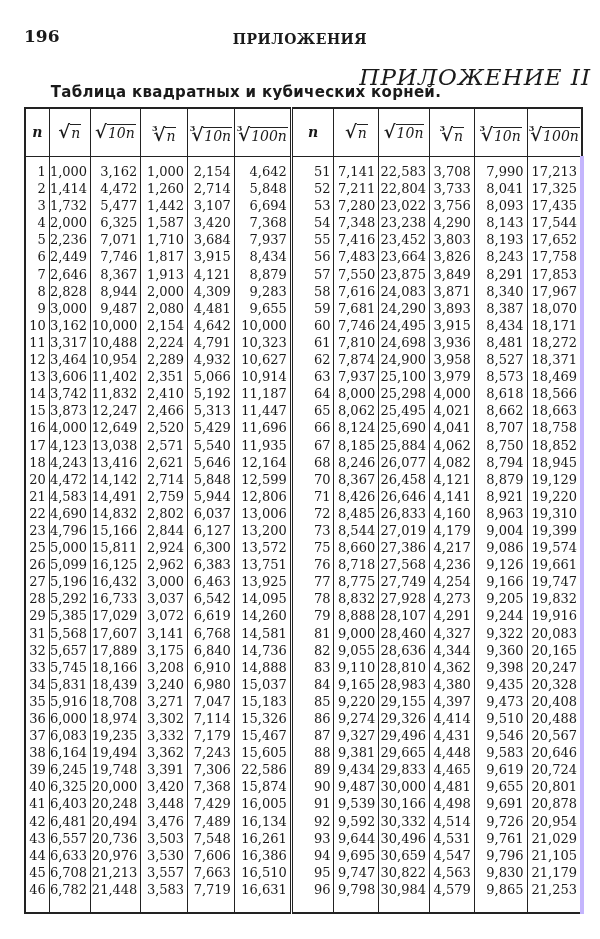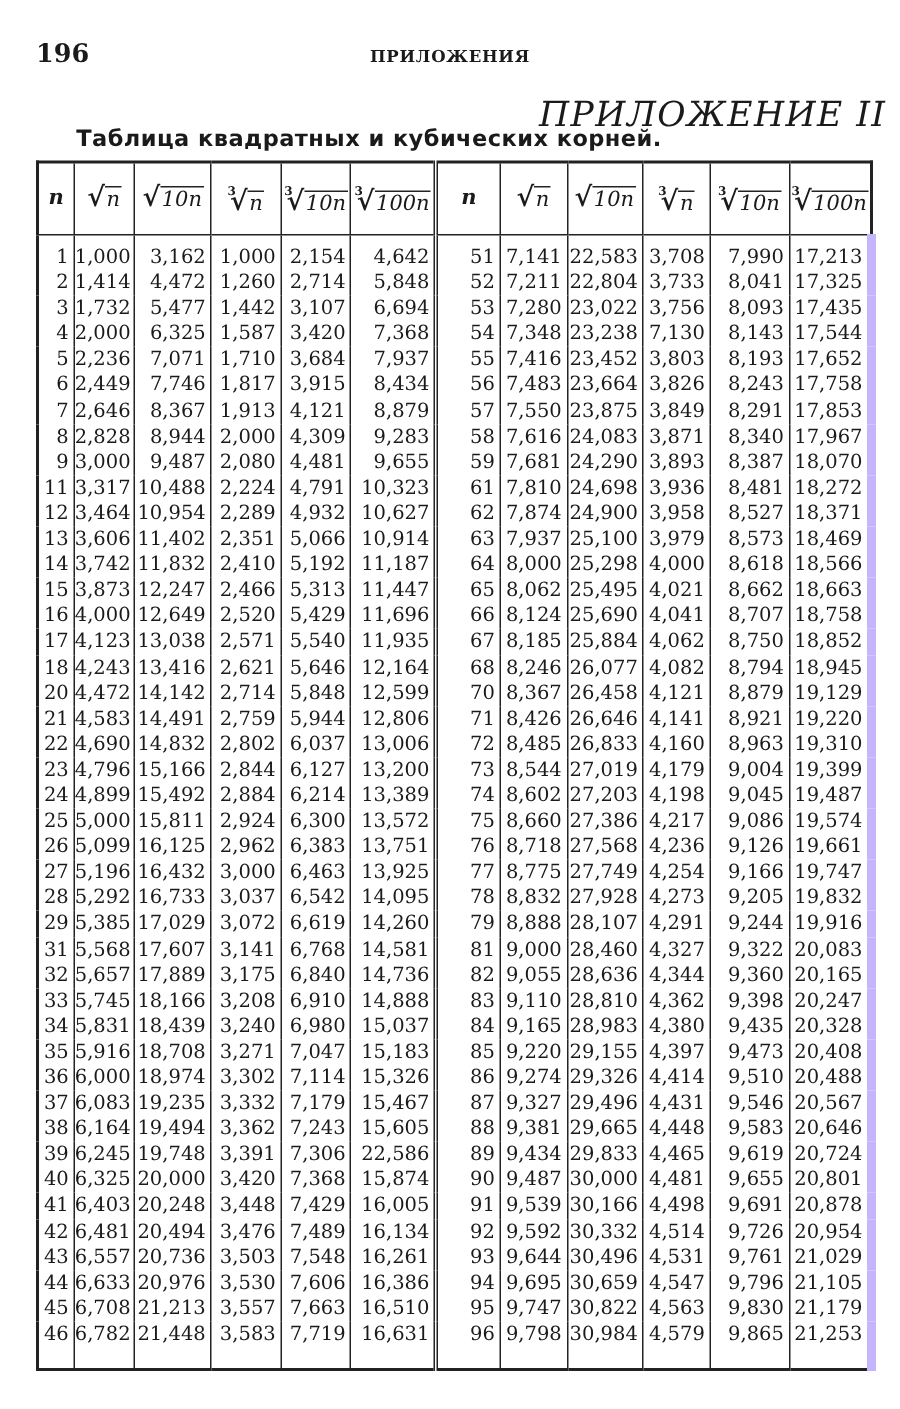--- a/index.html
+++ b/index.html
@@ -1,28 +1,28 @@
 <!DOCTYPE html>
 <html><head>
 <meta charset="utf-8">
 <style>
   html,body{margin:0;padding:0;background:#fff;}
   body{width:600px;height:939px;position:relative;overflow:hidden;font-family:"DejaVu Serif","Liberation Serif",serif;color:#1a1a1a;}
   .page-num{position:absolute;left:24px;top:26px;font-size:17px;font-weight:bold;}
-  .running-head{position:absolute;left:0;width:600px;top:31px;text-align:center;font-size:11px;font-weight:bold;letter-spacing:0.5px;}
+  .running-head{position:absolute;left:0;width:600px;top:31px;text-align:center;font-size:14px;font-weight:bold;letter-spacing:0.5px;}
   .appendix{position:absolute;right:9px;top:64px;font-size:23px;font-style:italic;letter-spacing:1px;}
   .title{position:absolute;left:0;width:492px;top:83px;text-align:center;font-size:15px;font-weight:bold;font-family:"DejaVu Sans","Liberation Sans",sans-serif;letter-spacing:0.3px;}
   table{position:absolute;left:24px;top:107px;width:560px;border-collapse:collapse;font-size:13px;line-height:17.1px;table-layout:fixed;}
   th{height:47px;border-top:2px solid #222;border-bottom:1.5px solid #222;border-left:1px solid #222;font-size:14px;font-weight:bold;font-style:italic;padding:0;}
   th:first-child{border-left:2px solid #222;}
   th:last-child{border-right:2px solid #222;}
   th.split, td.split{border-right:3px double #222;}
   td{border-left:1px solid #222;text-align:right;padding:0 3px 0 0;white-space:nowrap;}
   td:first-child{border-left:2px solid #222;}
-  td:last-child{border-right:6px solid #c4b5fd;}
+  td:last-child{border-right:4px solid #c4b5fd;}
   tbody tr:first-child td{padding-top:6px;}
   tbody tr:last-child td{padding-bottom:14px;border-bottom:2px solid #222;}
   .rad{font-style:italic;}
   .rad .v{font-size:18px;font-style:normal;font-weight:bold;}
   .rad .ov{border-top:1px solid #222;padding:0 1px;font-weight:normal;}
   .rad sup{font-size:8px;font-style:normal;margin-right:-4px;vertical-align:10px;}
 </style>
 </head>
 <body>
 
@@ -108,21 +108,21 @@
       <tr>
         <td>4</td>
         <td>2,000</td>
         <td>6,325</td>
         <td>1,587</td>
         <td>3,420</td>
         <td class="split">7,368</td>
         <td>54</td>
         <td>7,348</td>
         <td>23,238</td>
-        <td>7,130</td>
+        <td>4,290</td>
         <td>8,143</td>
         <td>17,544</td>
       </tr>
       <tr>
         <td>5</td>
         <td>2,236</td>
         <td>7,071</td>
         <td>1,710</td>
         <td>3,684</td>
         <td class="split">7,937</td>
@@ -183,20 +183,34 @@
         <td>4,481</td>
         <td class="split">9,655</td>
         <td>59</td>
         <td>7,681</td>
         <td>24,290</td>
         <td>3,893</td>
         <td>8,387</td>
         <td>18,070</td>
       </tr>
       <tr>
+        <td>10</td>
+        <td>3,162</td>
+        <td>10,000</td>
+        <td>2,154</td>
+        <td>4,642</td>
+        <td class="split">10,000</td>
+        <td>60</td>
+        <td>7,746</td>
+        <td>24,495</td>
+        <td>3,915</td>
+        <td>8,434</td>
+        <td>18,171</td>
+      </tr>
+      <tr>
         <td>11</td>
         <td>3,317</td>
         <td>10,488</td>
         <td>2,224</td>
         <td>4,791</td>
         <td class="split">10,323</td>
         <td>61</td>
         <td>7,810</td>
         <td>24,698</td>
         <td>3,936</td>
@@ -351,34 +365,20 @@
         <td>6,127</td>
         <td class="split">13,200</td>
         <td>73</td>
         <td>8,544</td>
         <td>27,019</td>
         <td>4,179</td>
         <td>9,004</td>
         <td>19,399</td>
       </tr>
       <tr>
-        <td>24</td>
-        <td>4,899</td>
-        <td>15,492</td>
-        <td>2,884</td>
-        <td>6,214</td>
-        <td class="split">13,389</td>
-        <td>74</td>
-        <td>8,602</td>
-        <td>27,203</td>
-        <td>4,198</td>
-        <td>9,045</td>
-        <td>19,487</td>
-      </tr>
-      <tr>
         <td>25</td>
         <td>5,000</td>
         <td>15,811</td>
         <td>2,924</td>
         <td>6,300</td>
         <td class="split">13,572</td>
         <td>75</td>
         <td>8,660</td>
         <td>27,386</td>
         <td>4,217</td>

